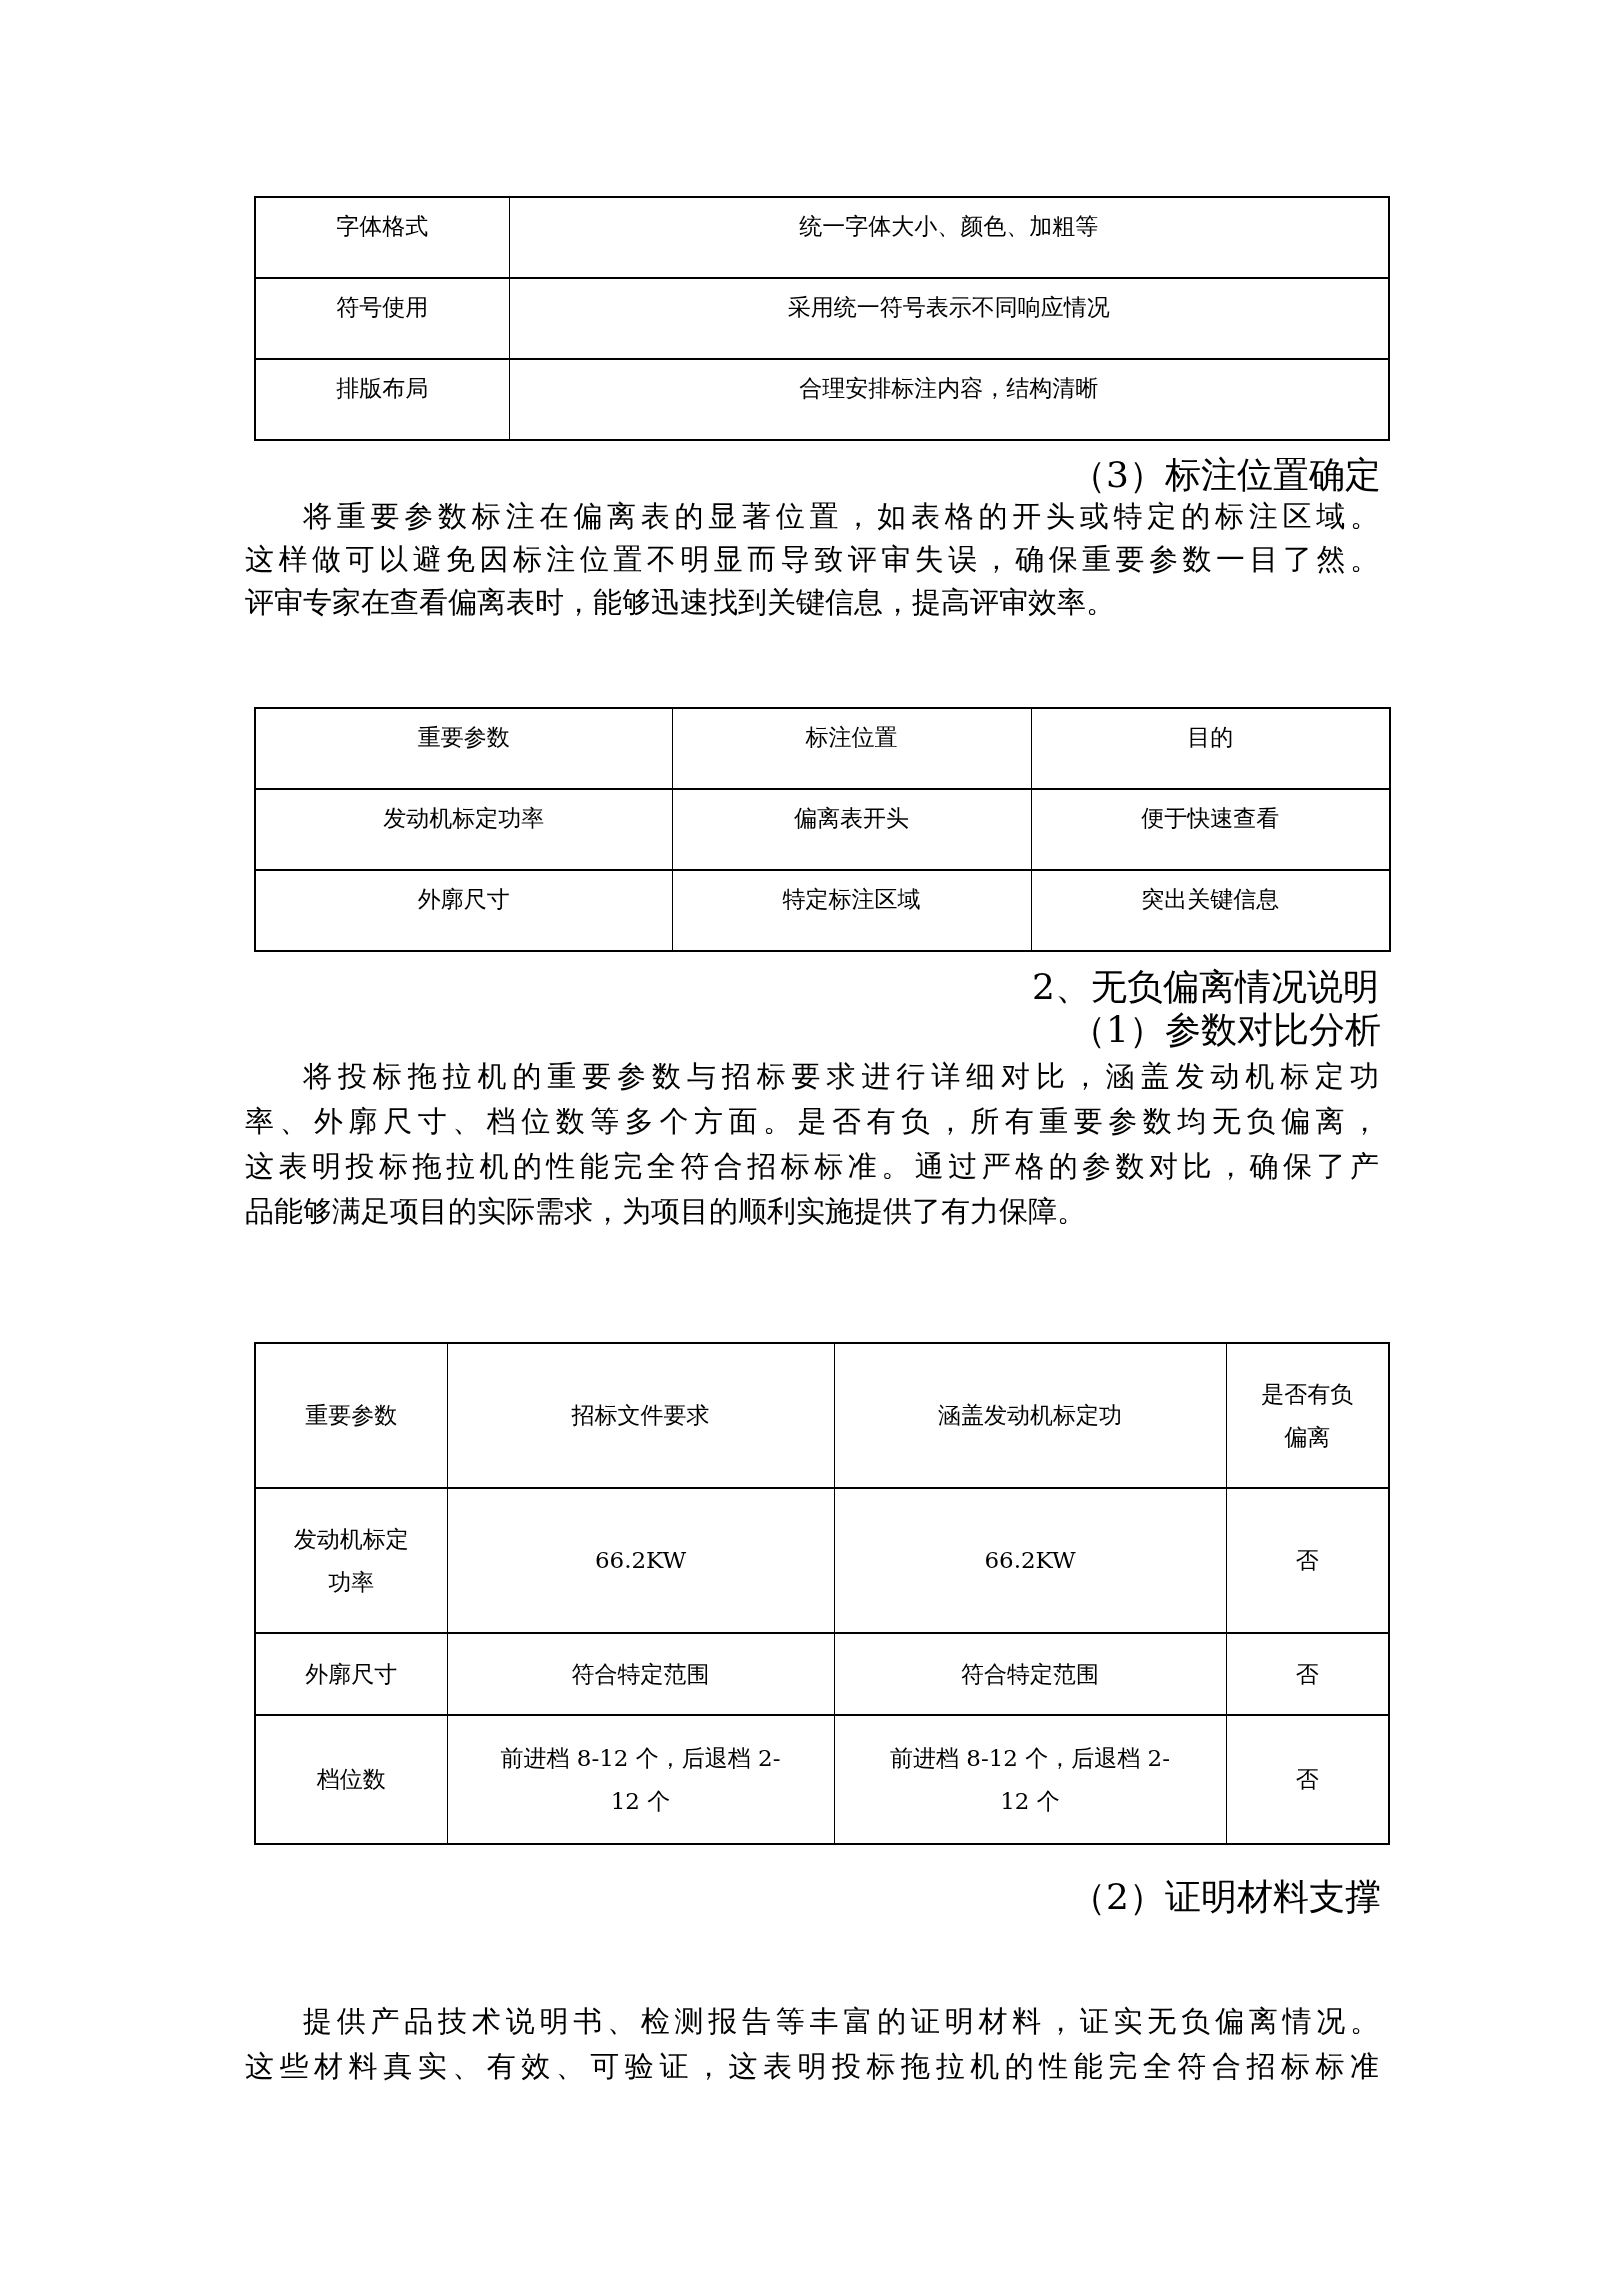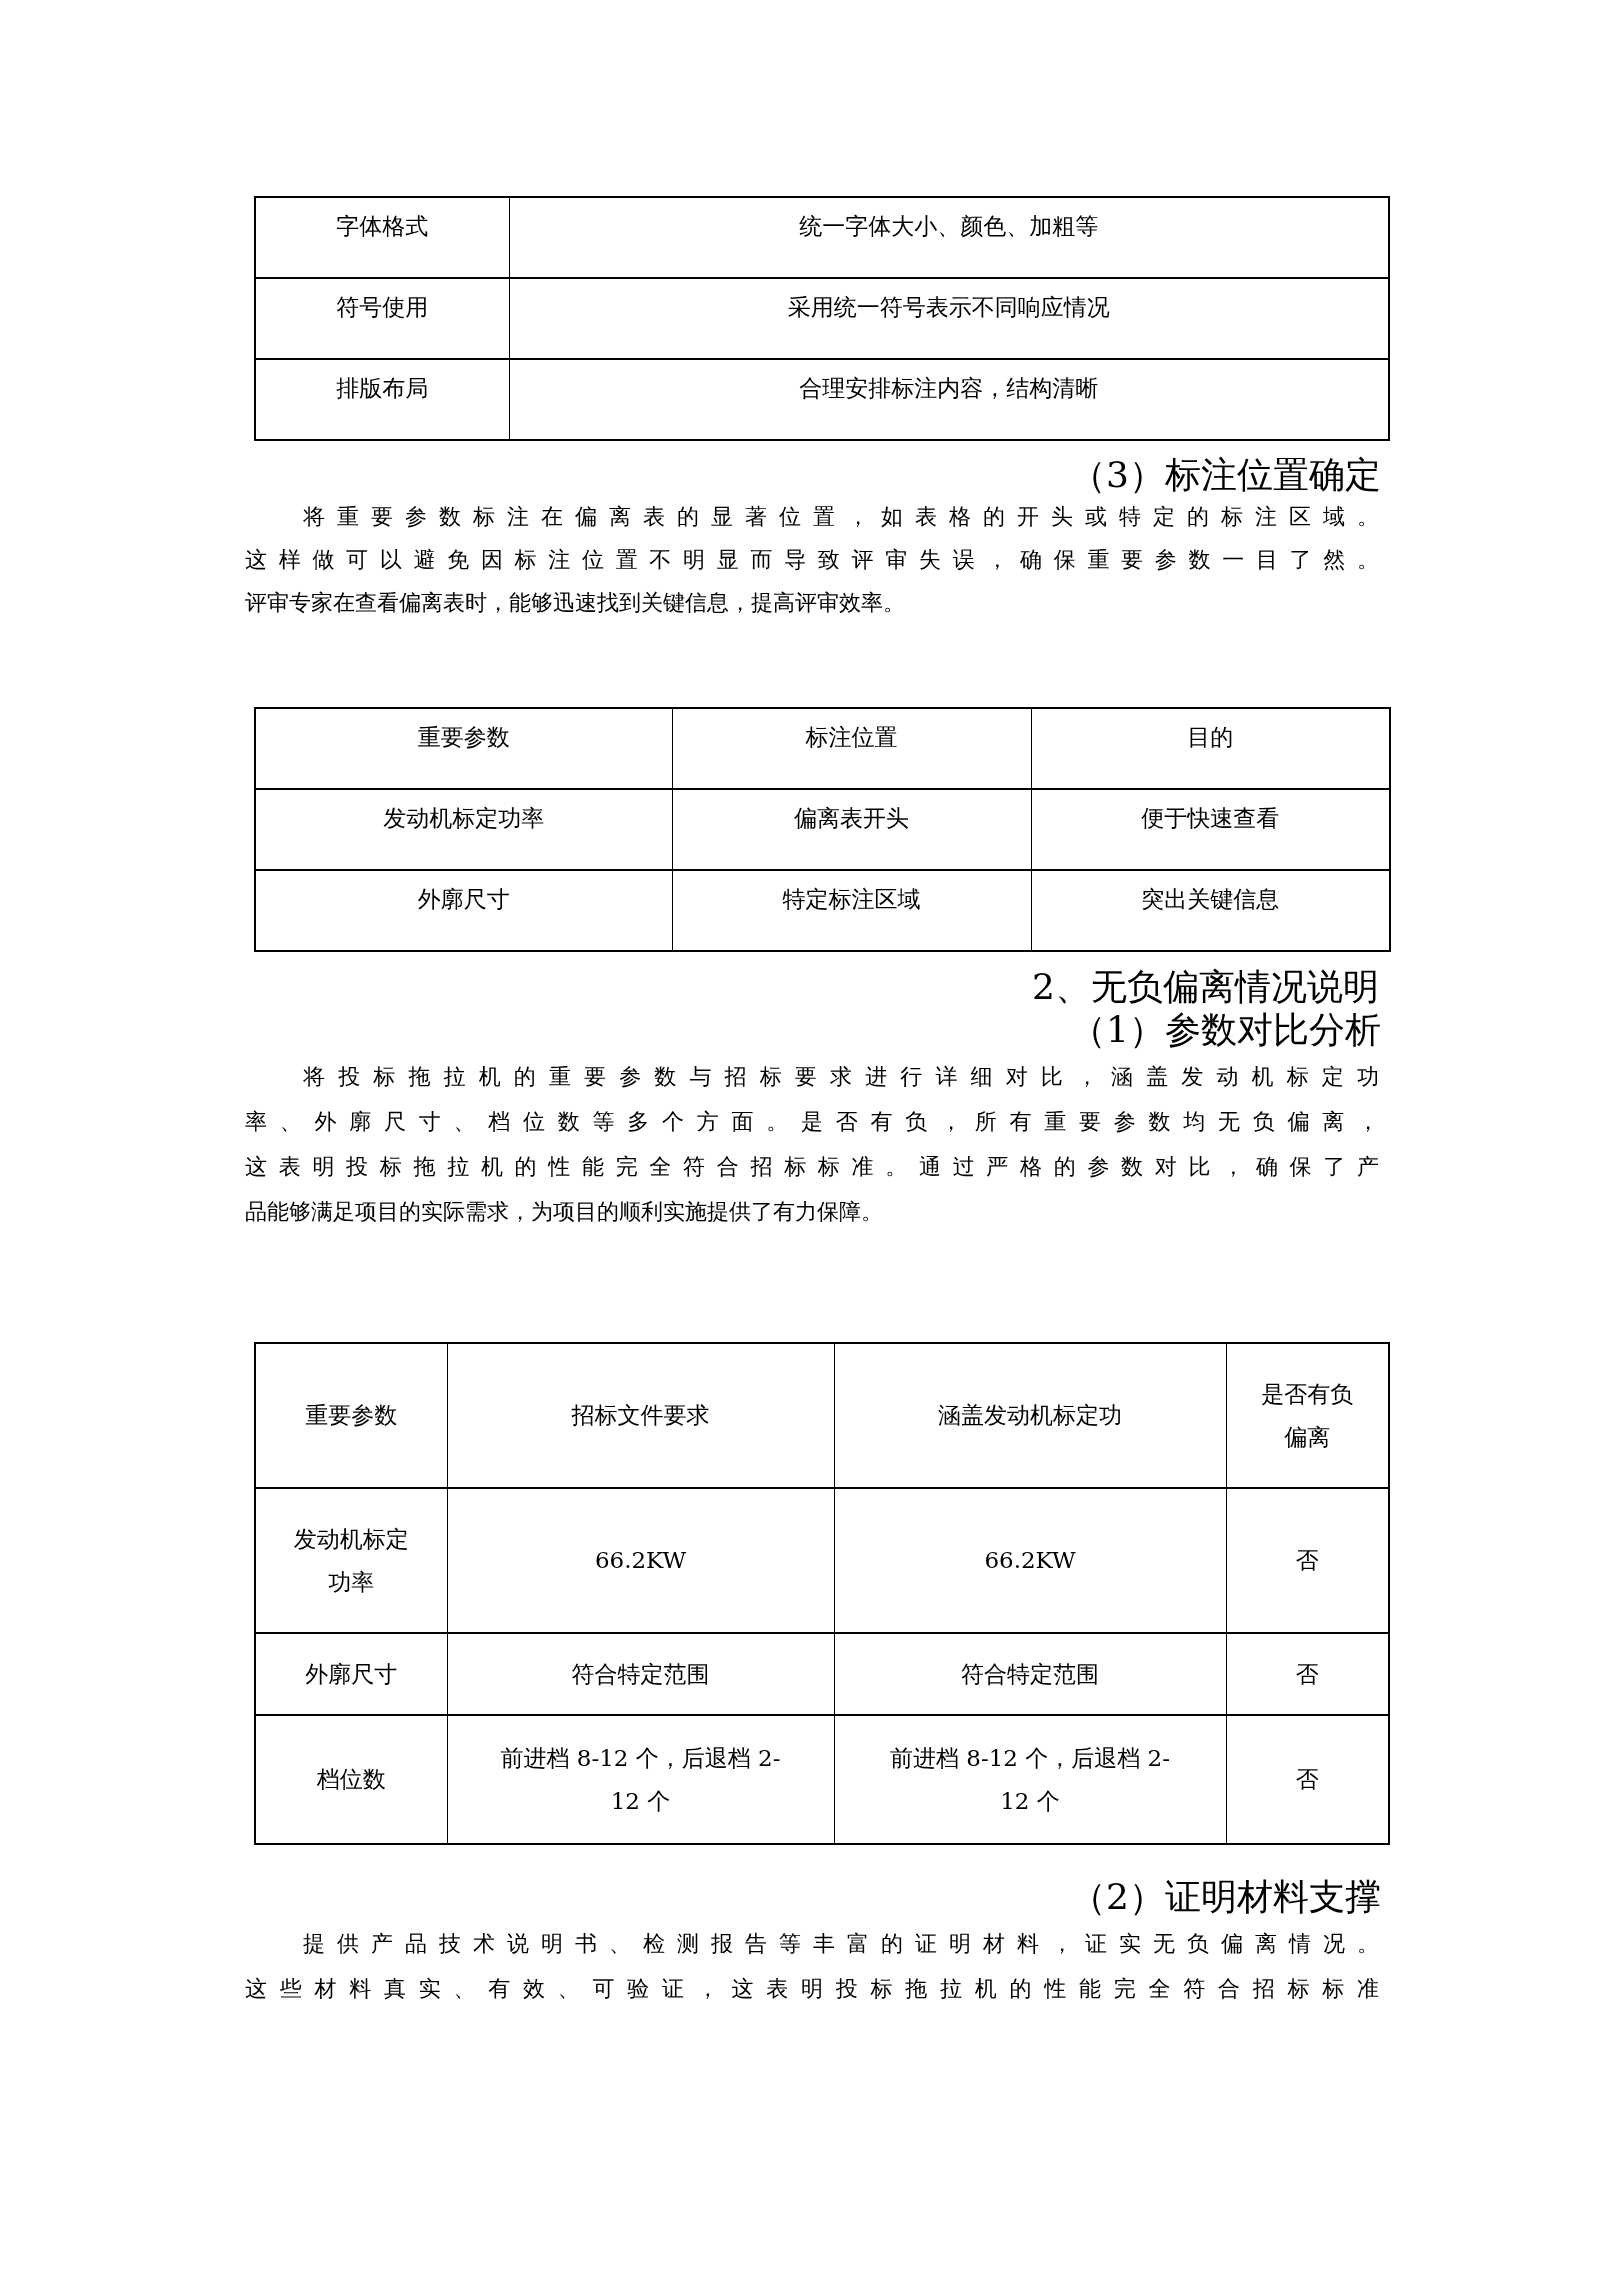--- a/index.html
+++ b/index.html
@@ -55,21 +55,21 @@
     width: 1134px;
     font-size: 36px;
     line-height: 43px;
     white-space: nowrap;
     text-align: right;
   }
   .para {
     position: absolute;
     left: 245px;
     width: 1134px;
-    font-size: 22px;
+    font-size: 29px;
     line-height: 43px;
     text-align: justify;
     text-align-last: left;
   }
   .para .pl {
     display: block;
     white-space: nowrap;
     text-align: justify;
     text-align-last: justify;
   }
@@ -242,19 +242,19 @@
       </td>
       <td>
             <span class="cell">否</span>
           </td>
     </tr>
   </tbody>
     </table>
 
   <div class="line" style="top:1875px; left:247px;">（2）证明材料支撑</div>
 
-  <div class="para" style="top:1921px;">
+  <div class="para" style="top:1999px;">
     <span class="pl indent" style="line-height:45px">提供产品技术说明书、检测报告等丰富的证明材料，证实无负偏离情况。</span>
     <span class="pl" style="line-height:45px">这些材料真实、有效、可验证，这表明投标拖拉机的性能完全符合招标标准</span>
   </div>
 
 </div>
 
 
 </body></html>

